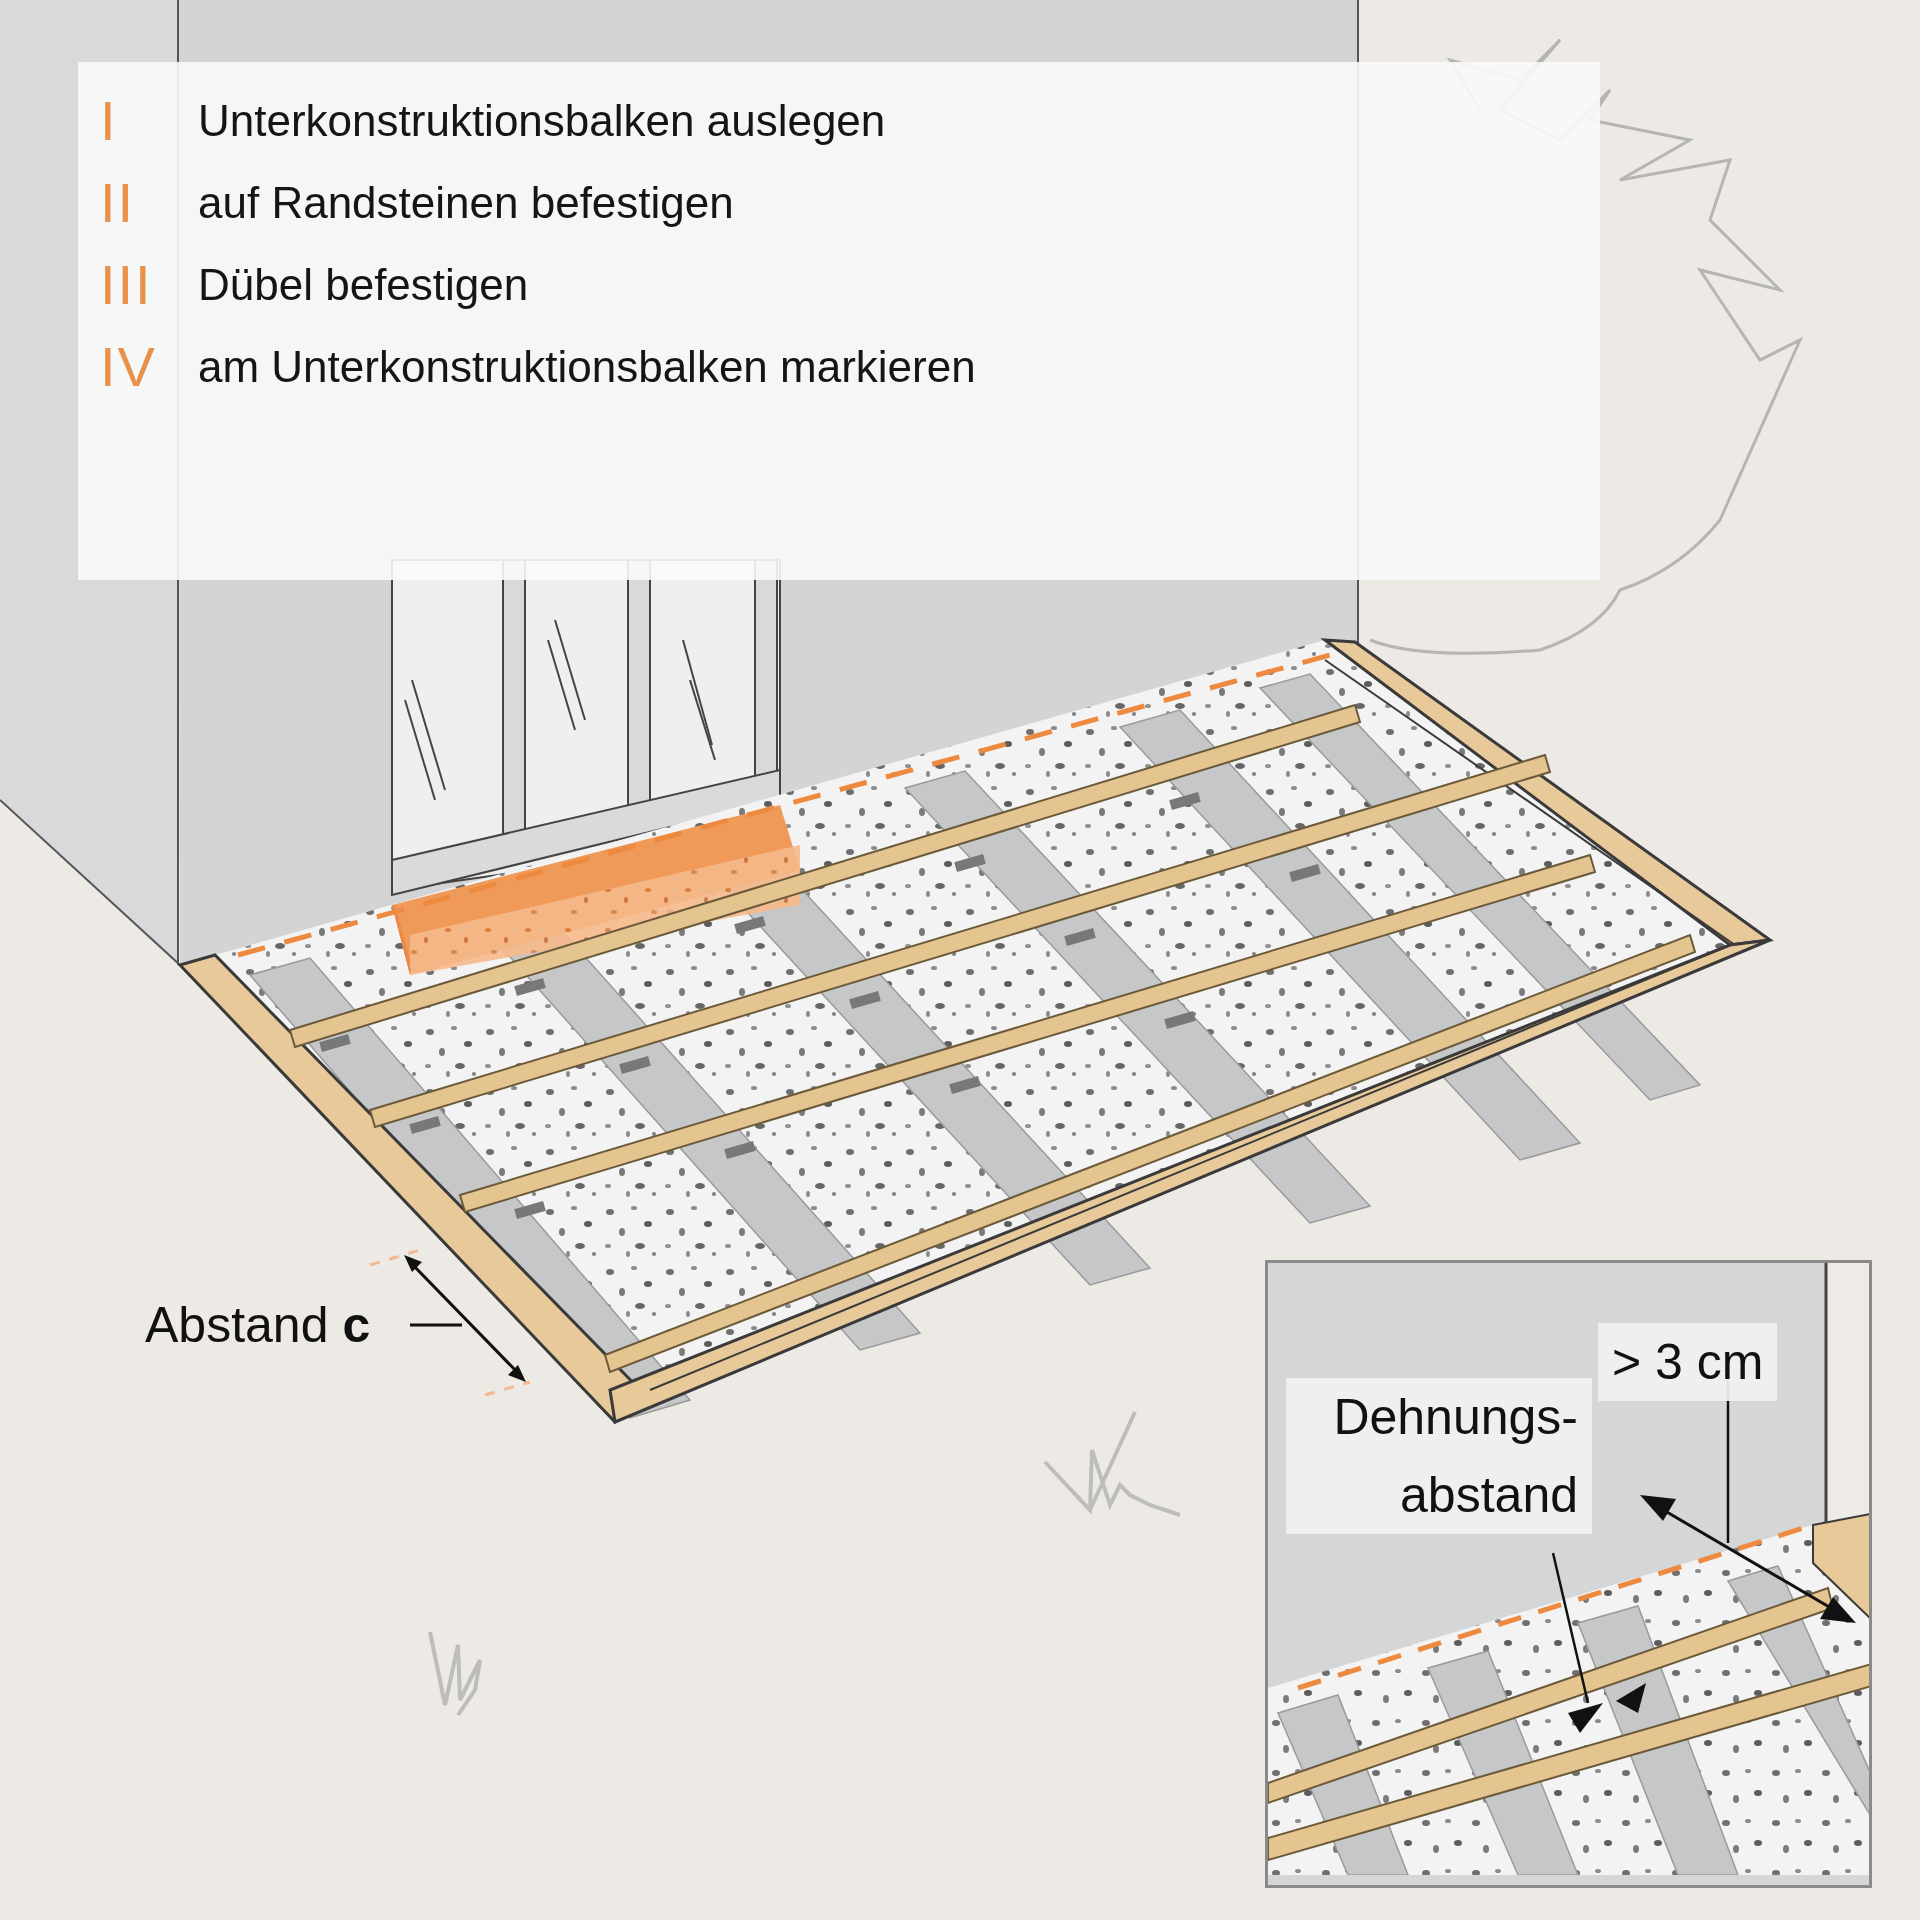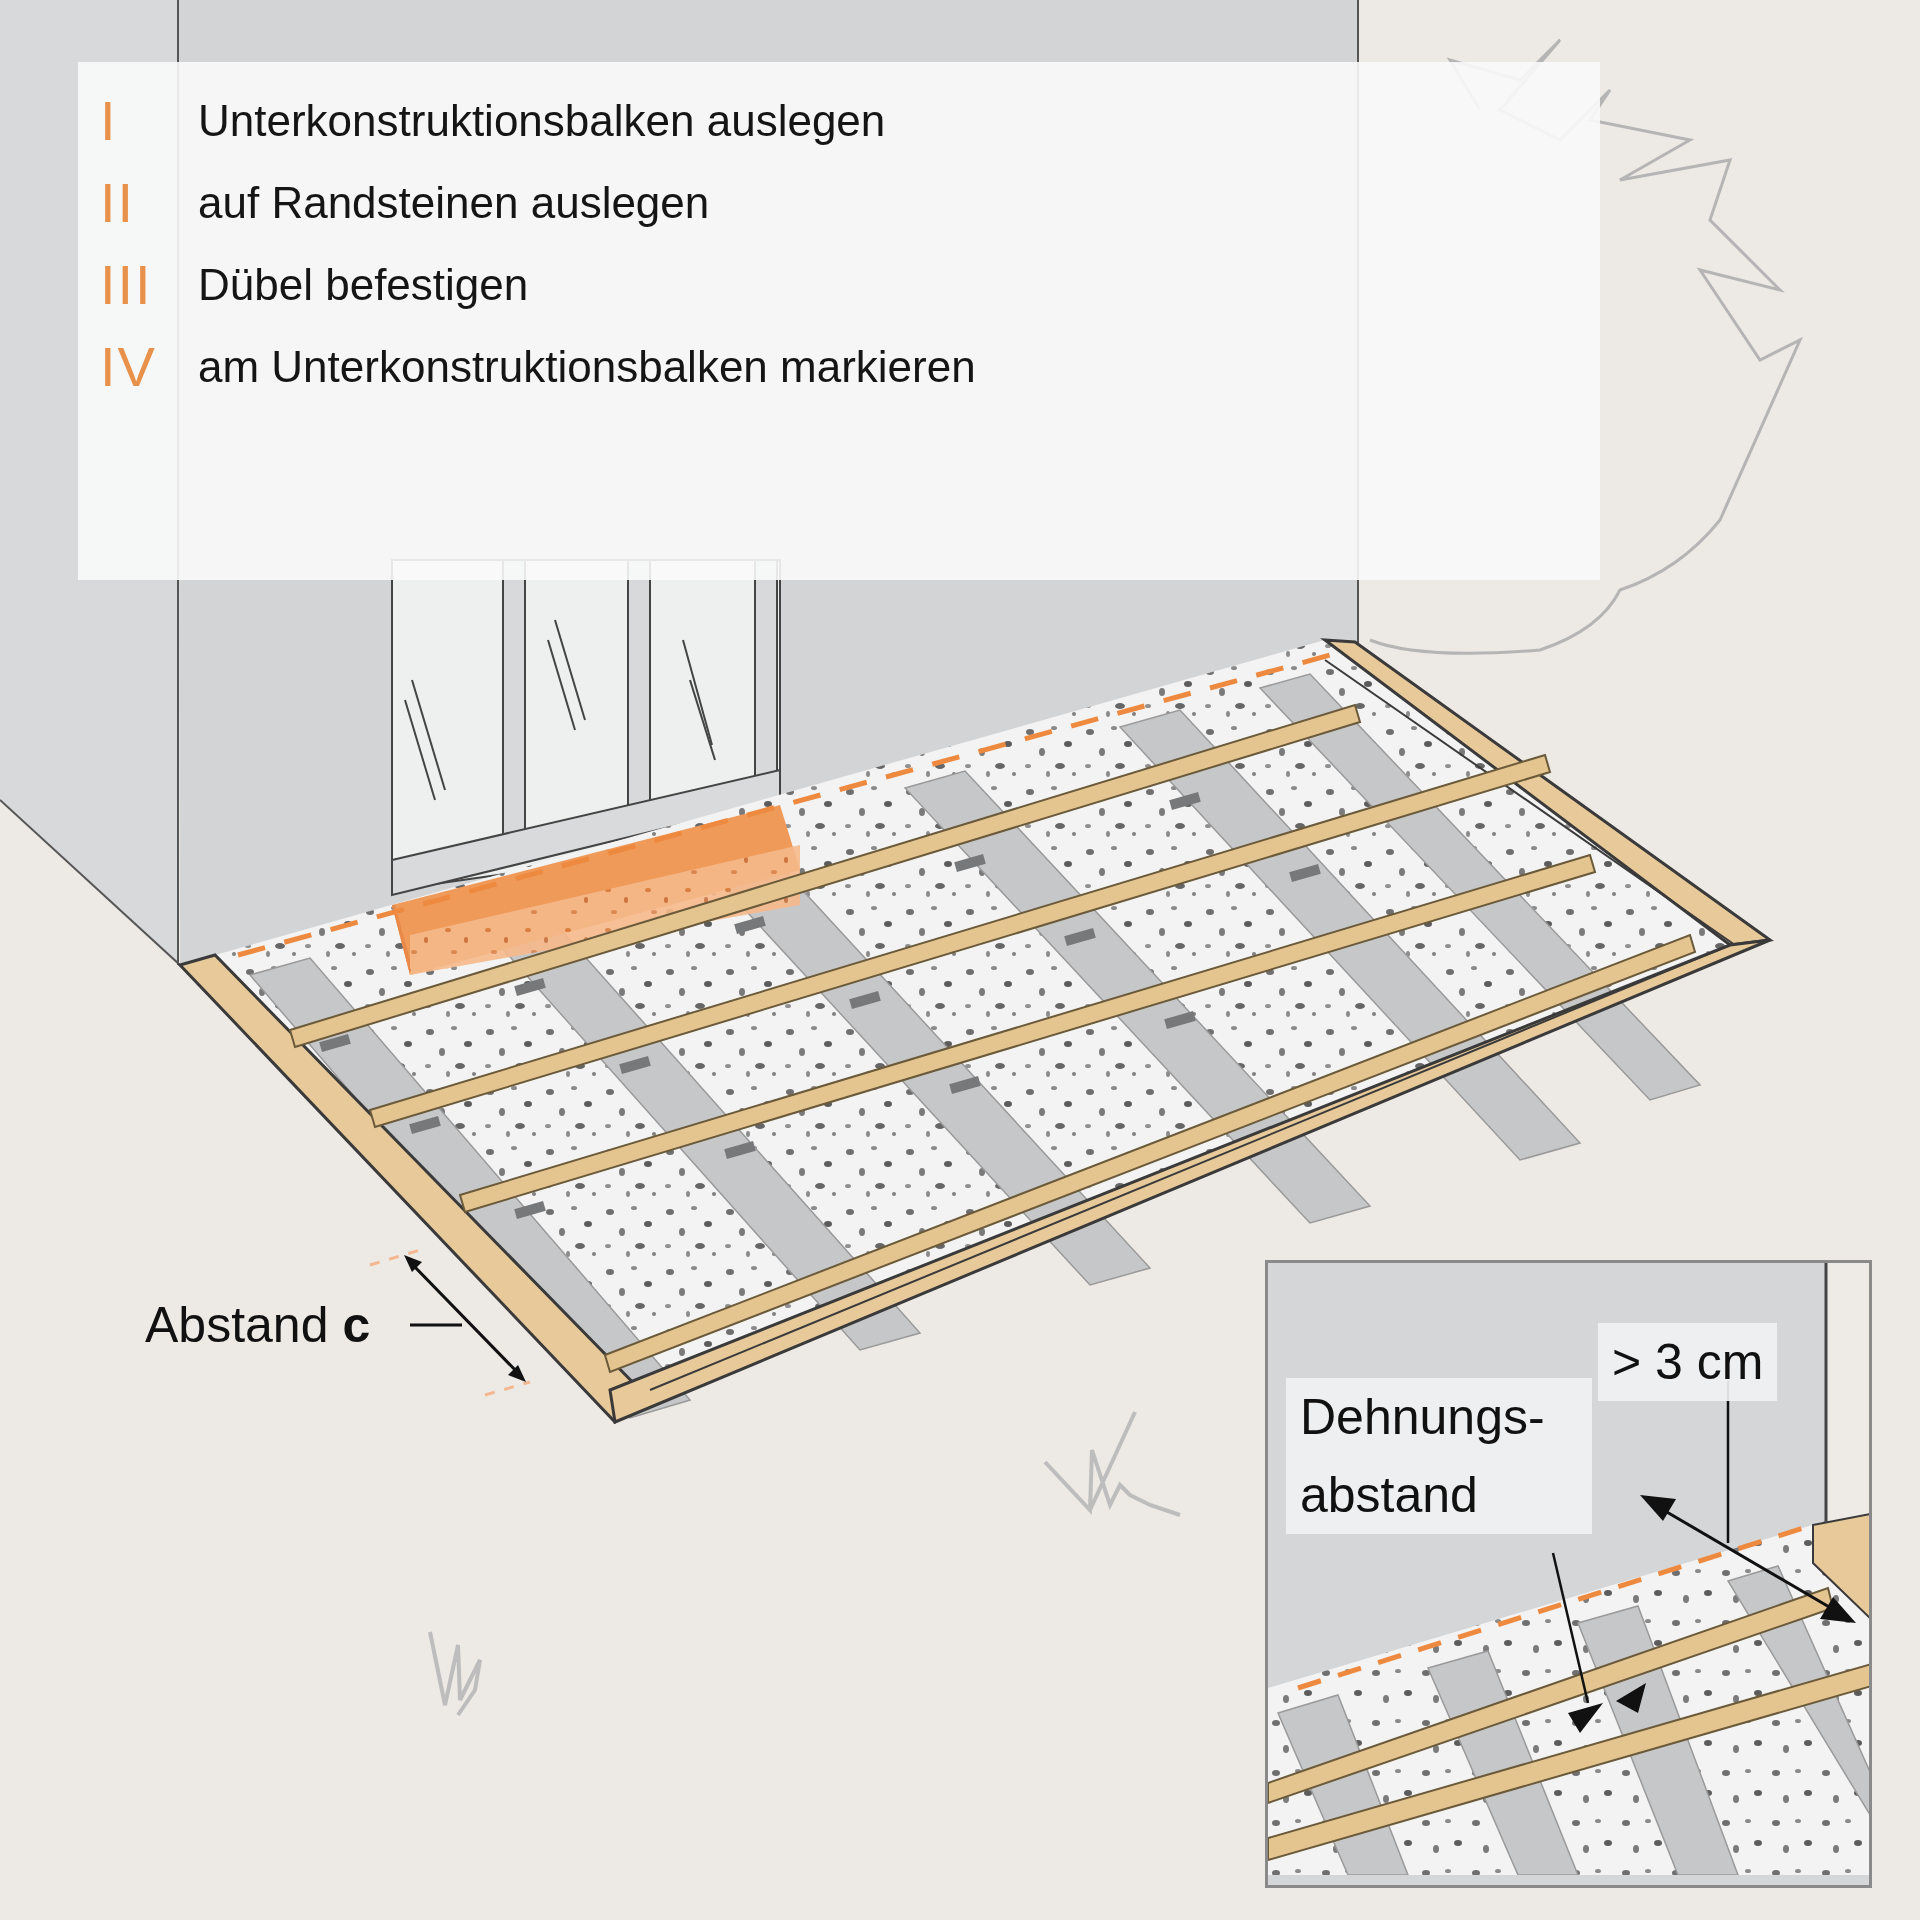--- a/index.html
+++ b/index.html
@@ -125,21 +125,21 @@
 </svg>
 
 <div class="steps-box">
   <div class="step-row">
     <span class="step-num">I</span>
     <span class="step-text">Unterkonstruktionsbalken auslegen</span>
   </div>
   <div class="step-row">
     <span class="step-num">II</span>
     <div>
-      <div class="step-text">auf Randsteinen auslegen</div>
+      <div class="step-text">auf Randsteinen befestigen</div>
     </div>
   </div>
   <div class="step-row">
     <span class="step-num">III</span>
     <span class="step-text">Dübel befestigen</span>
   </div>
   <div class="step-row">
     <span class="step-num">IV</span>
     <div>
       <div class="step-text">am Unterkonstruktionsbalken markieren</div>
@@ -178,17 +178,17 @@
     </g>
     <line x1="285" y1="290" x2="320" y2="440" stroke="#111" stroke-width="2.5"></line>
     <line x1="460" y1="118" x2="460" y2="280" stroke="#111" stroke-width="2.5"></line>
     <line x1="380" y1="238" x2="580" y2="355" stroke="#111" stroke-width="3"></line>
     <polygon points="372,232 408,236 395,258" fill="#111"></polygon>
     <polygon points="588,360 552,356 565,334" fill="#111"></polygon>
     <polygon points="300,450 335,440 312,470" fill="#111"></polygon>
     <polygon points="348,438 378,420 370,450" fill="#111"></polygon>
   </svg>
   <div class="inset-label" style="left:330px; top:60px;">&gt; 3 cm</div>
-  <div class="inset-label" style="left:18px; top:115px; width:278px;">
+  <div class="inset-label" style="left:18px; top:115px; width:278px;text-align:right;">
     <div>Dehnungs-</div>
     <div>abstand</div>
   </div>
 </div>
 
 </body></html>

